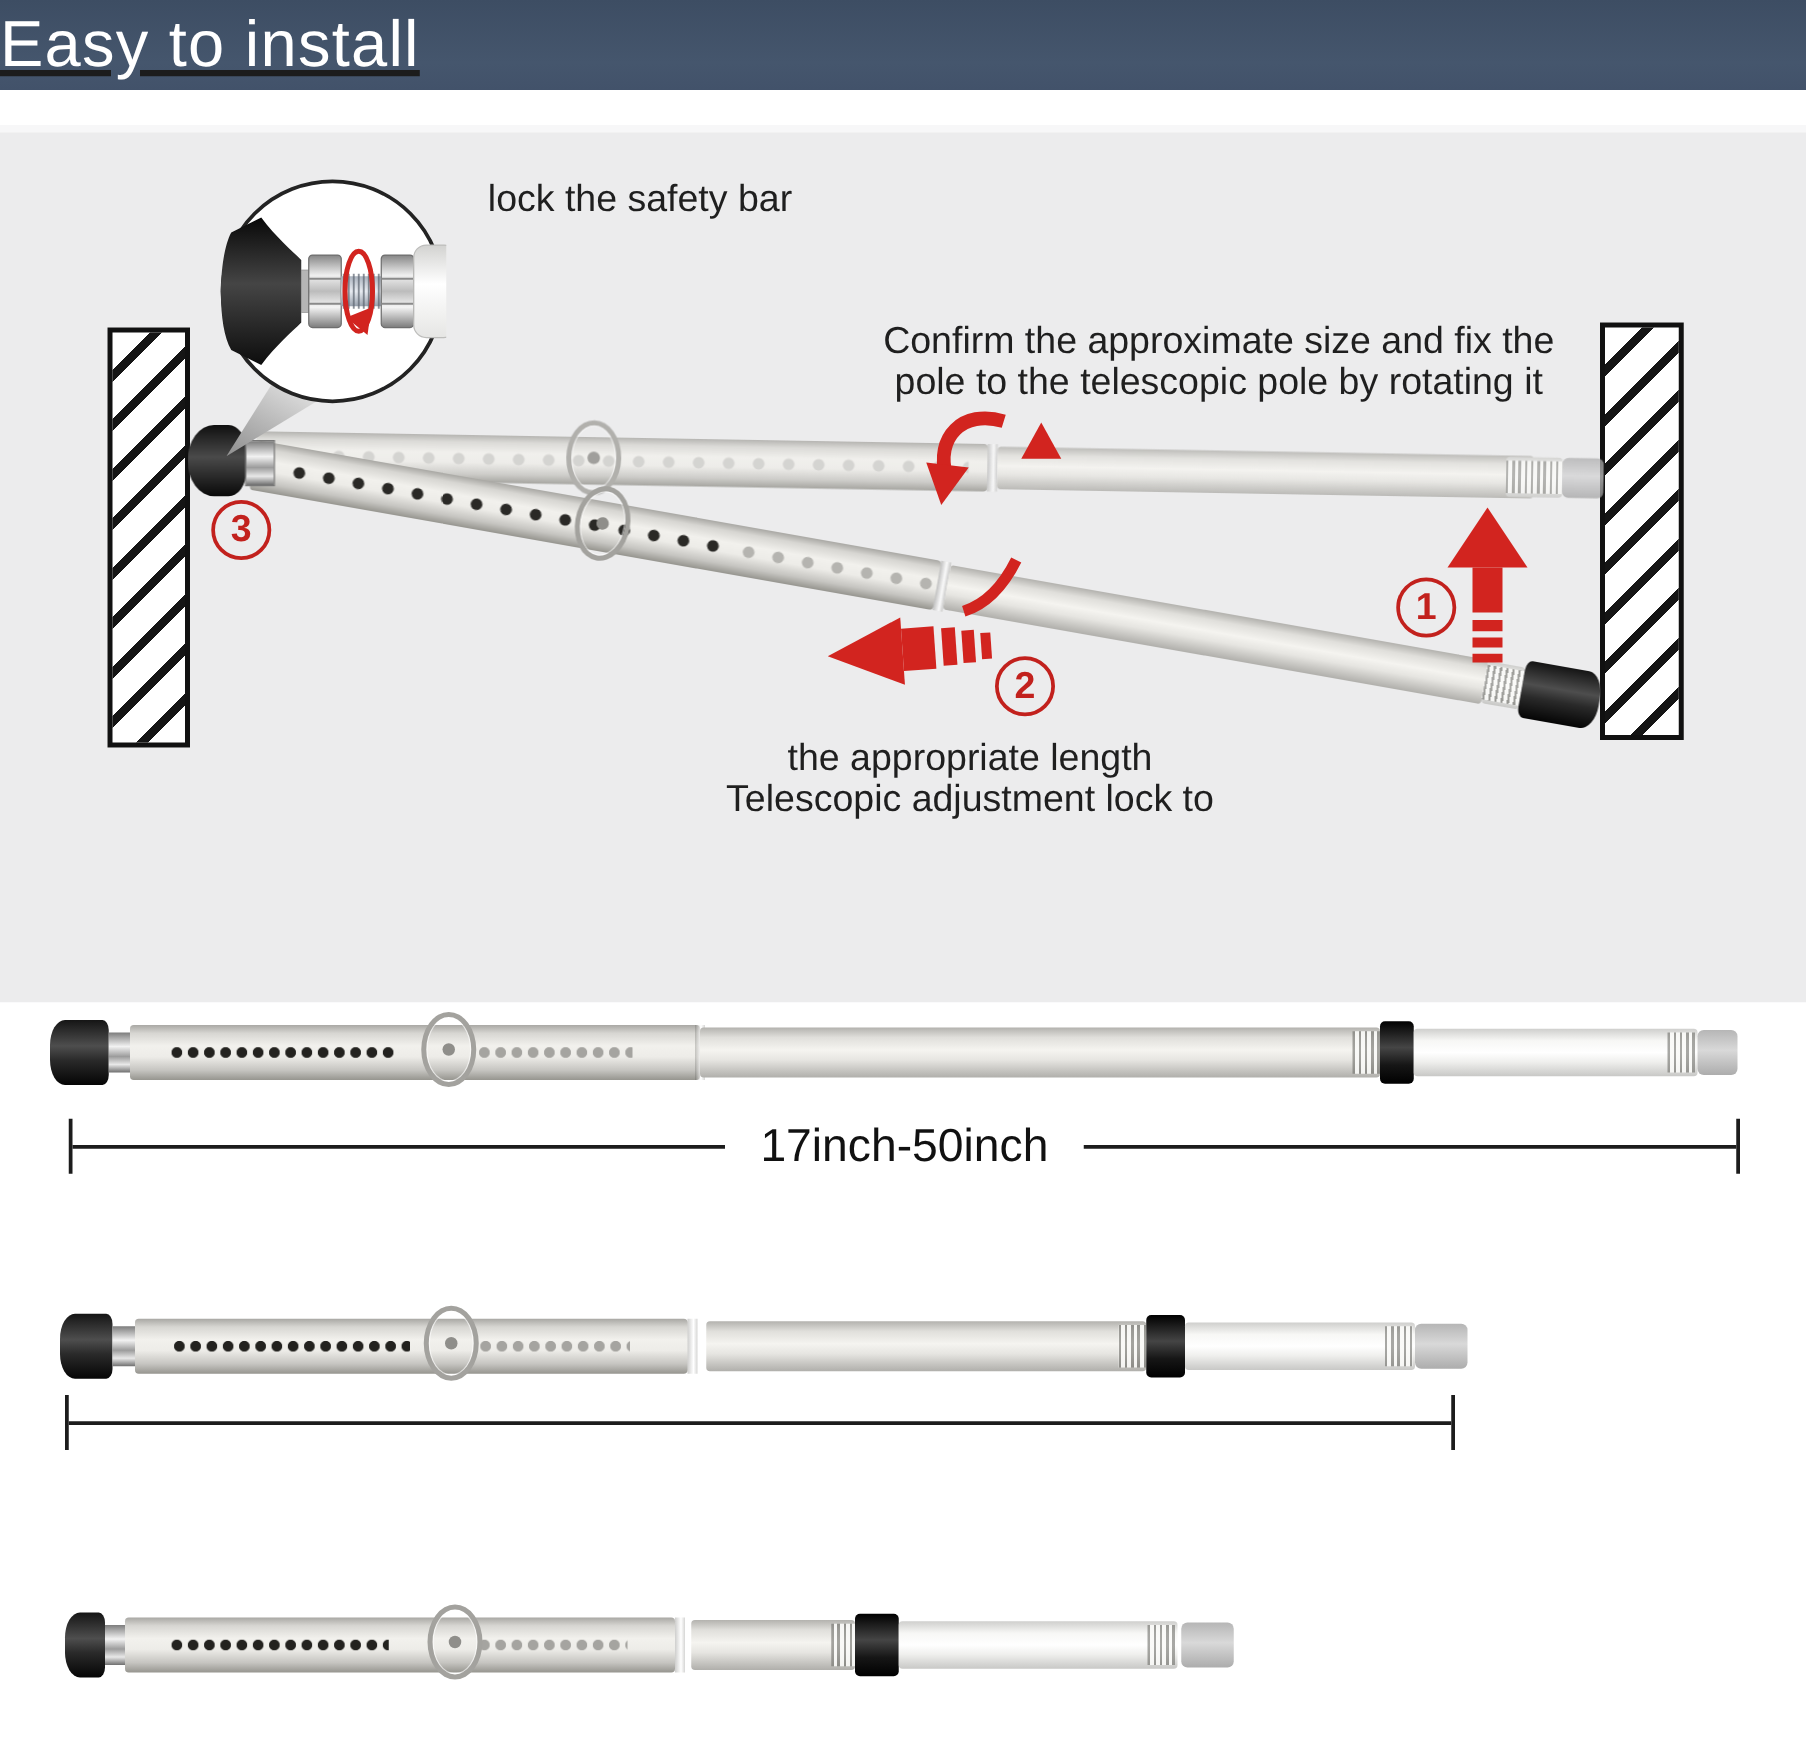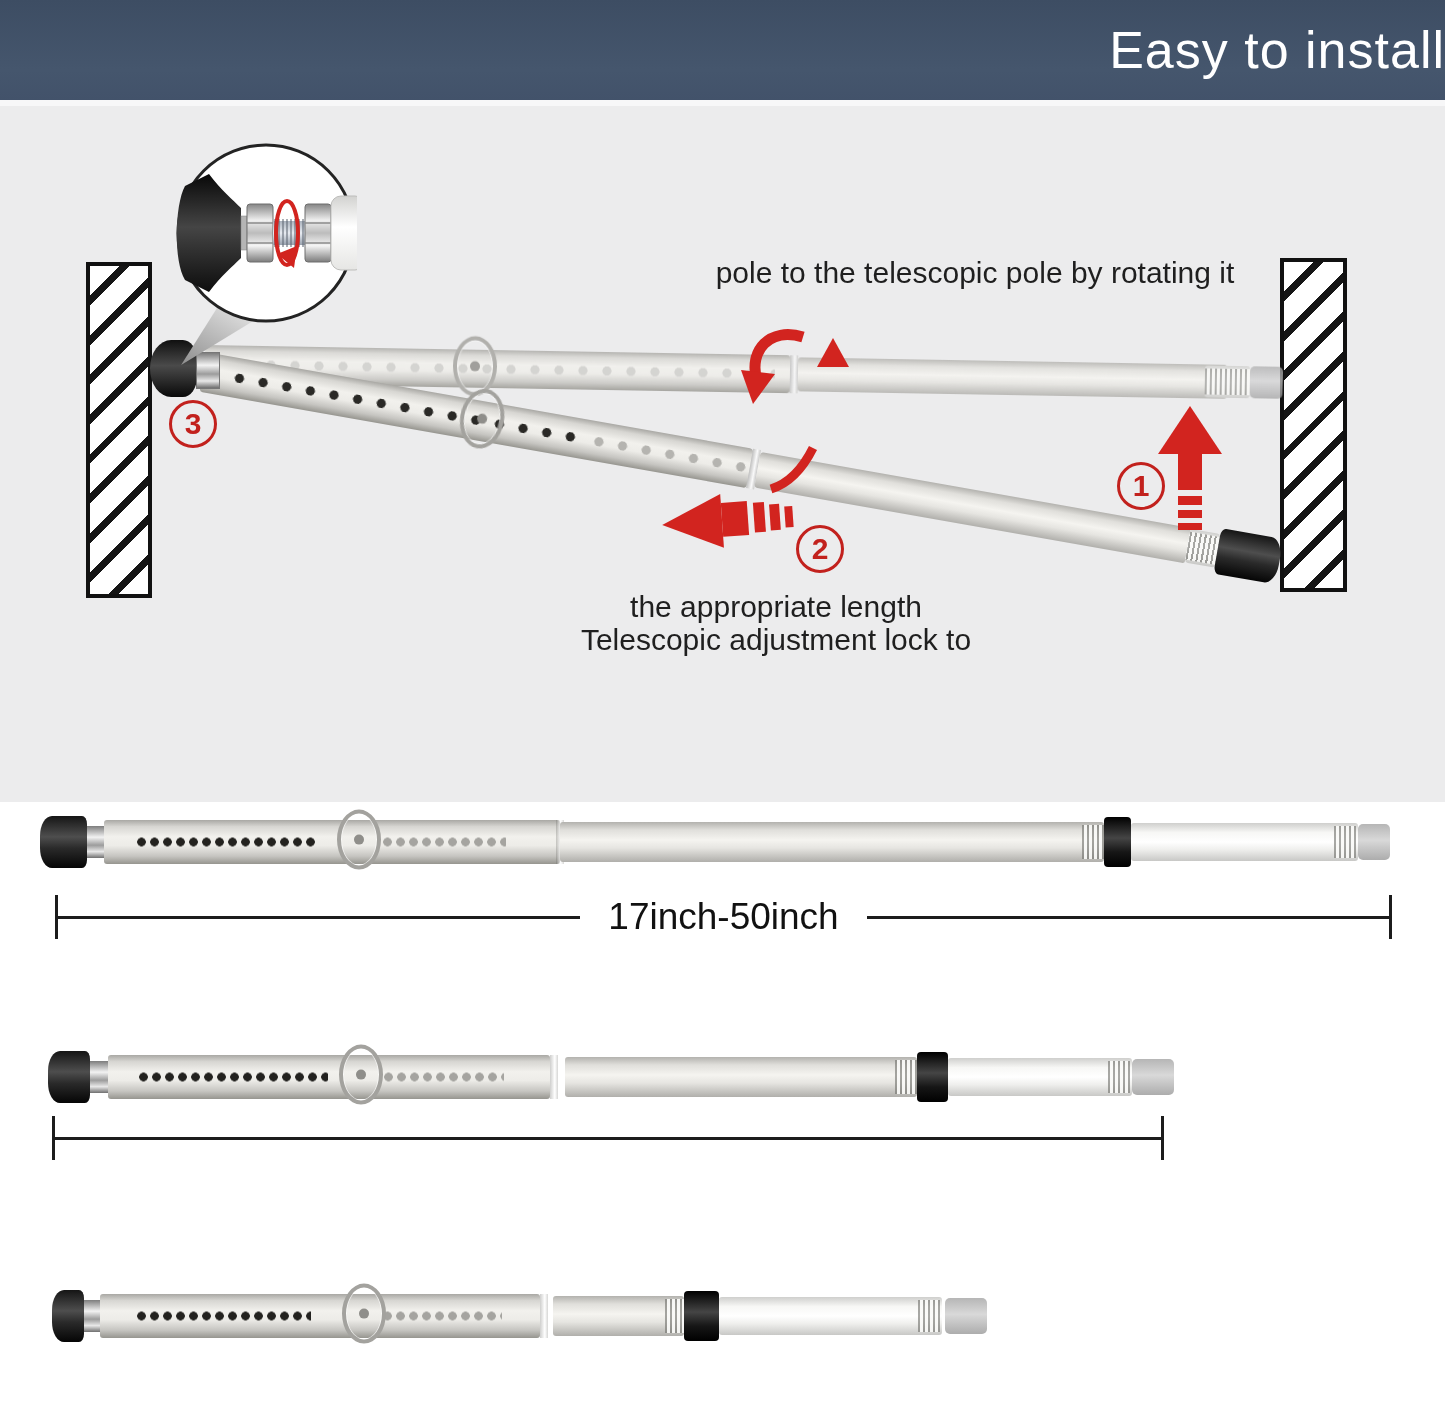--- a/index.html
+++ b/index.html
@@ -1,21 +1,21 @@
 <!DOCTYPE html>
 <html><head>
 <meta charset="utf-8">
 <style>
   html,body{margin:0;padding:0;background:#fff;}
   .page{position:relative;width:1445px;height:1405px;background:#ffffff;overflow:hidden;
         font-family:"Liberation Sans",sans-serif;color:#1c1c1c;}
   
-  .header{position:absolute;left:0;top:0;width:1445px;height:100px;
+  .header{position:absolute;left:0;top:0;width:1445px;height:72px;
           background:linear-gradient(180deg,#3d4d63 0%,#45566d 70%,#42526a 100%);
-          display:flex;align-items:center;justify-content:flex-end;}
+          display:flex;align-items:center;justify-content:flex-start;text-decoration:underline;}
   .header h1{margin:0;font-size:52px;font-weight:500;color:#ffffff;letter-spacing:1px;}
   
   .diagram{position:absolute;left:0;top:100px;width:1445px;height:702px;background:#ececed;}
   .topstrip{position:absolute;left:0;top:0;width:100%;height:6px;background:#f7f7f8;}
   .wall{position:absolute;background-color:#fff;border:4px solid #111;
         background-image:repeating-linear-gradient(135deg,#ffffff 0 21px,#151515 21px 28px);}
   .calltext{position:absolute;transform:translateX(-50%);text-align:center;
             font-size:30px;line-height:33px;color:#1f1f1f;z-index:9;white-space:nowrap;}
   .stepnum{position:absolute;width:42px;height:42px;border:3px solid #c2211d;border-radius:50%;
            color:#c2211d;font-size:30px;font-weight:bold;display:flex;align-items:center;
@@ -186,22 +186,24 @@
       <span>1</span>
     </div>
     <div class="stepnum" style="left:796px;top:425px">
       <span>2</span>
     </div>
     <div class="stepnum" style="left:169px;top:300px">
       <span>3</span>
     </div>
 
     <div class="calltext" style="left:512px;top:43px">
+      <div>lock the safety bar</div>
     </div>
     <div class="calltext" style="left:975px;top:156px">
+      <div>Confirm the approximate size and fix the</div>
       <div>pole to the telescopic pole by rotating it</div>
     </div>
     <div class="calltext" style="left:776px;top:490px">
       <div>the appropriate length</div>
       <div>Telescopic adjustment lock to</div>
     </div>
   </div>
 
   <div class="sizes">
 

